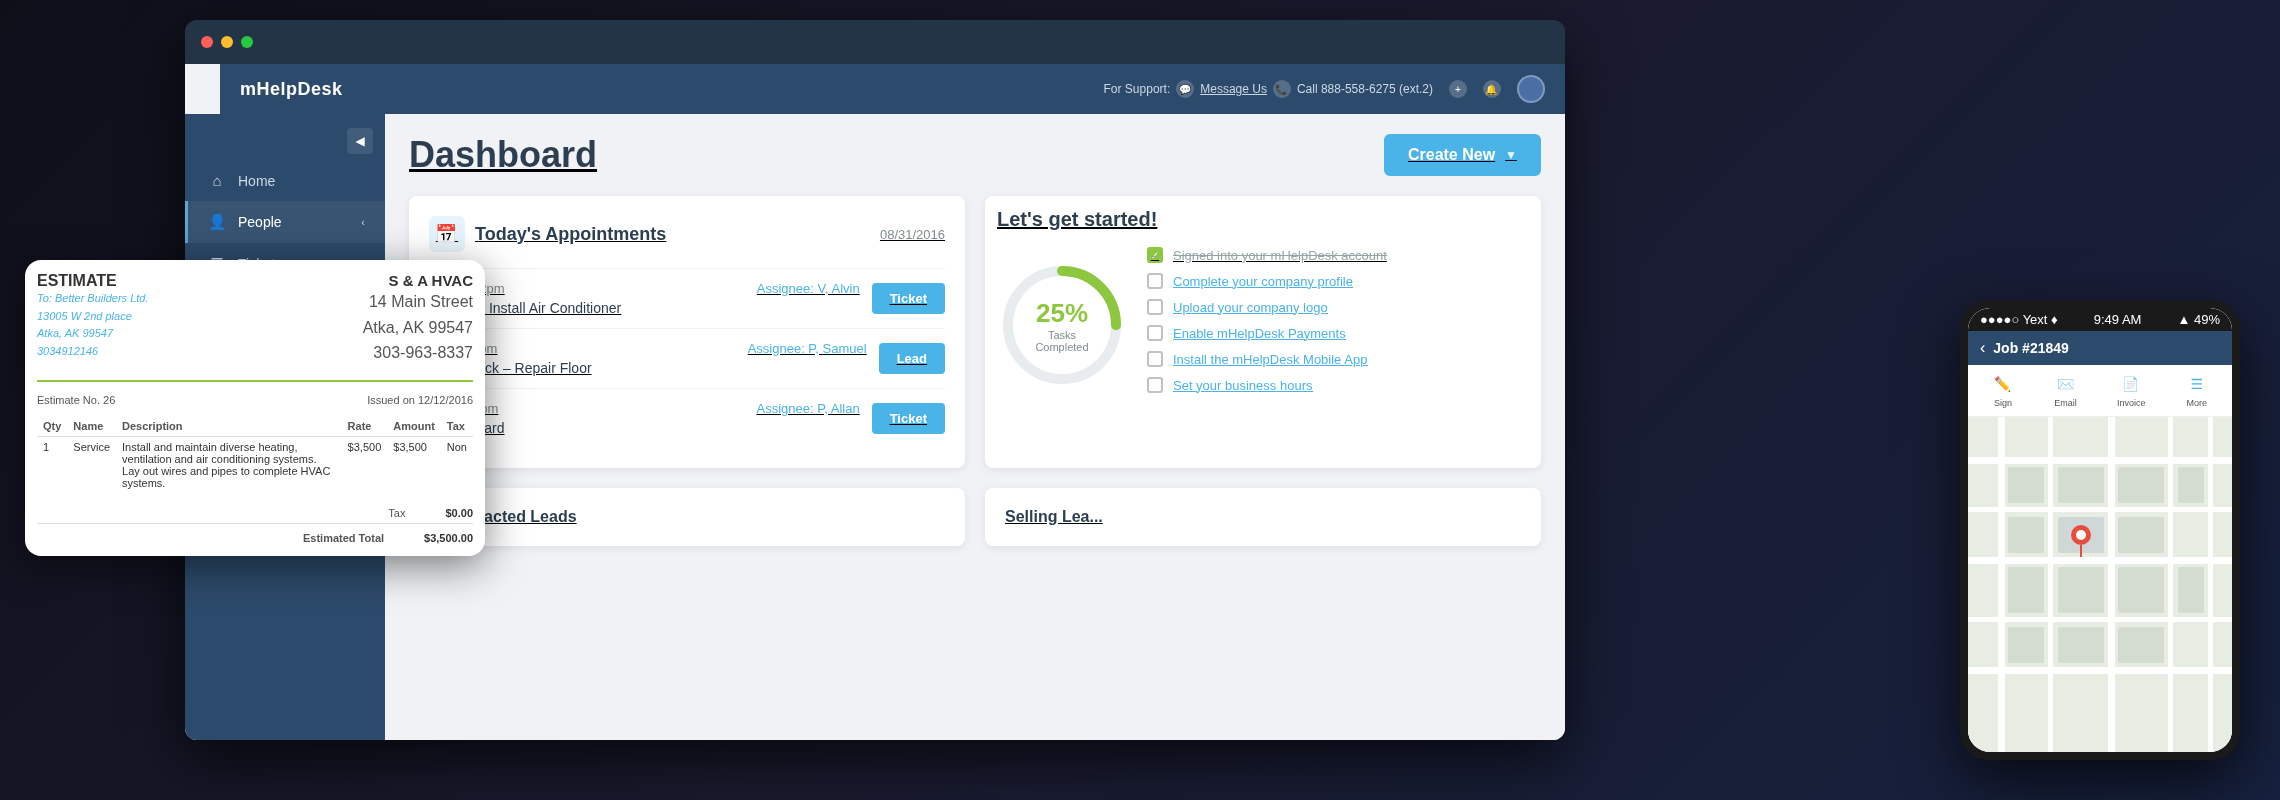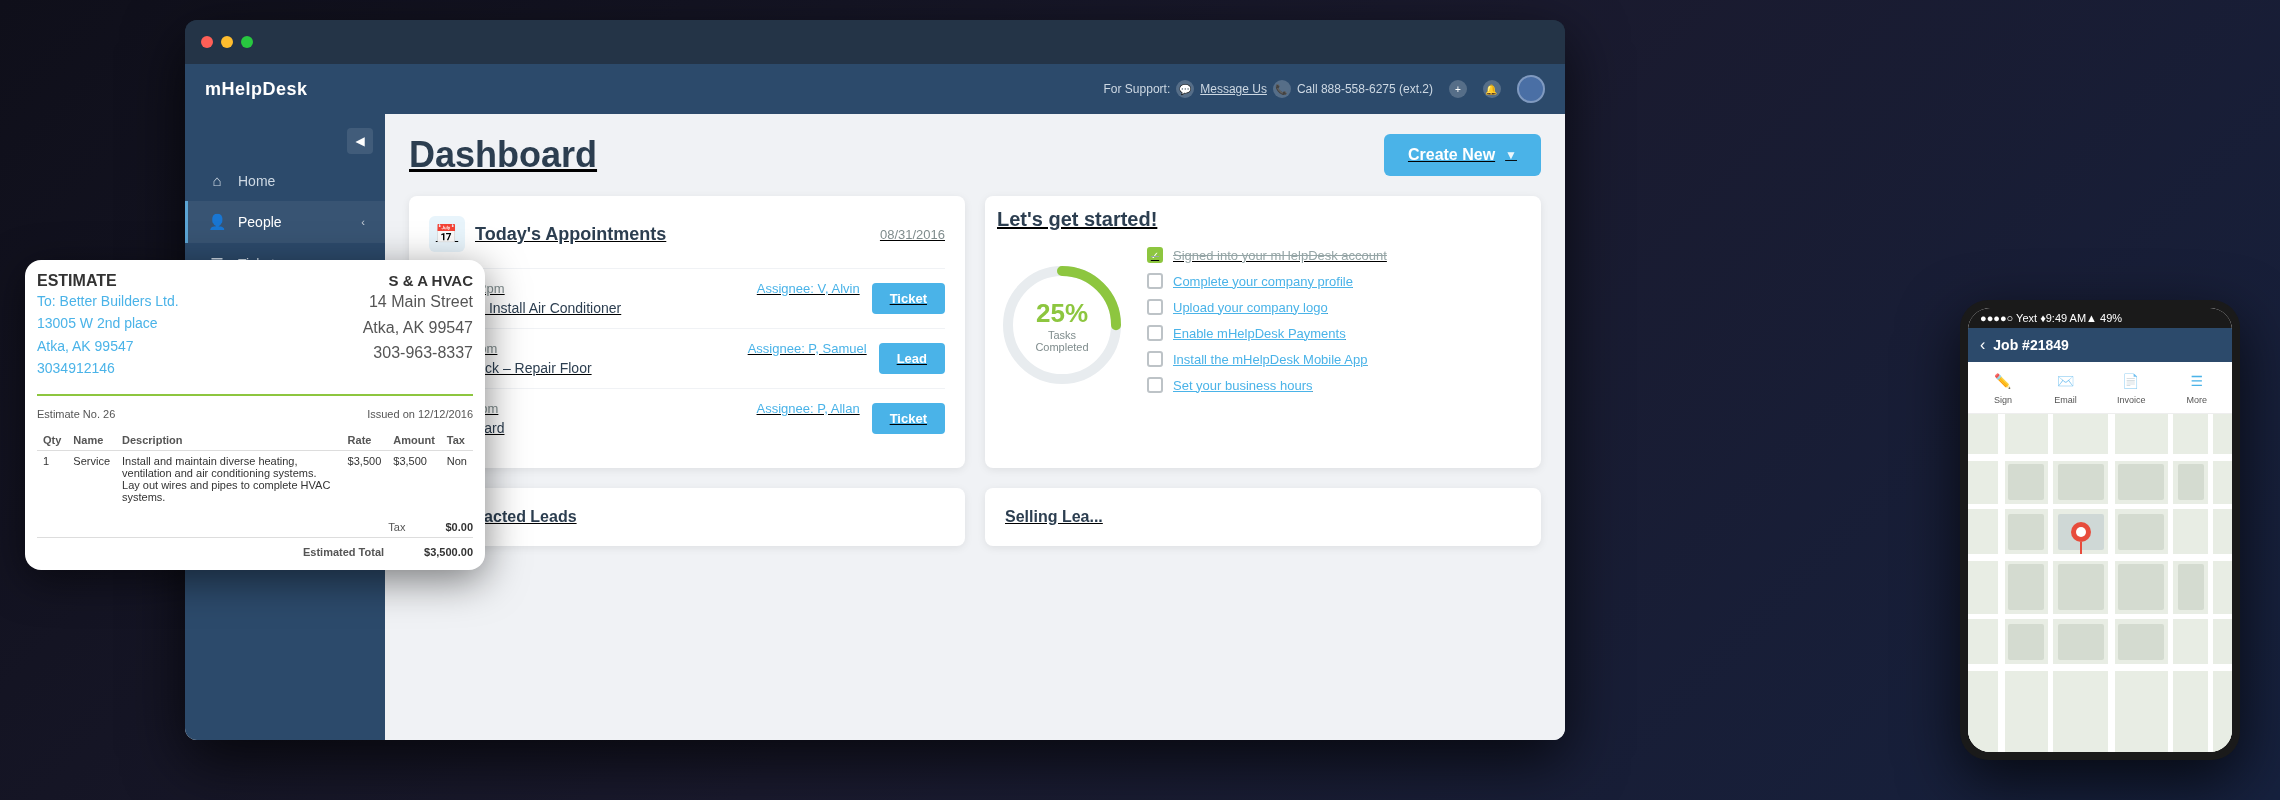--- a/index.html
+++ b/index.html
@@ -60,20 +60,21 @@
 
     
     .top-nav {
       background: #2c4a6b;
       height: 50px;
       display: flex;
       align-items: center;
       padding: 8px 20px;
       justify-content: space-between;
       flex-shrink: 0;
+      margin-left: 35px;
     }
     .top-nav-brand {
       color: white;
       font-size: 18px;
       font-weight: 600;
       letter-spacing: 0.5px;
     }
     .top-nav-right {
       display: flex;
       align-items: center;
@@ -399,21 +400,22 @@
     }
     .est-company {
       font-size: 15px;
       font-weight: 700;
       color: #333;
       text-align: right;
     }
     .est-address-blue {
       color: #4ab3e8;
       line-height: 1.6;
-      font-size: 14px;
+      font-size: 11px;
+      font-style: italic;
     }
     .est-address-right {
       text-align: right;
       color: #555;
       line-height: 1.6;
       font-size: 16px;
     }
     .est-divider {
       border: none;
       border-top: 2px solid #8dc63f;
@@ -471,23 +473,24 @@
       background: white;
       border-radius: 22px;
       height: 100%;
       overflow: hidden;
       display: flex;
       flex-direction: column;
     }
     .phone-status-bar {
       background: #1a1a1a;
       color: white;
-      font-size: 11px;
+      font-size: 13px;
       padding: 4px 12px;
       display: flex;
+      justify-content: space-between;
       align-items: center;
       border-radius: 22px 22px 0 0;
     }
     .phone-nav-bar {
       background: #2c4a6b;
       display: flex;
       align-items: center;
       padding: 8px 12px;
       gap: 8px;
       color: white;

